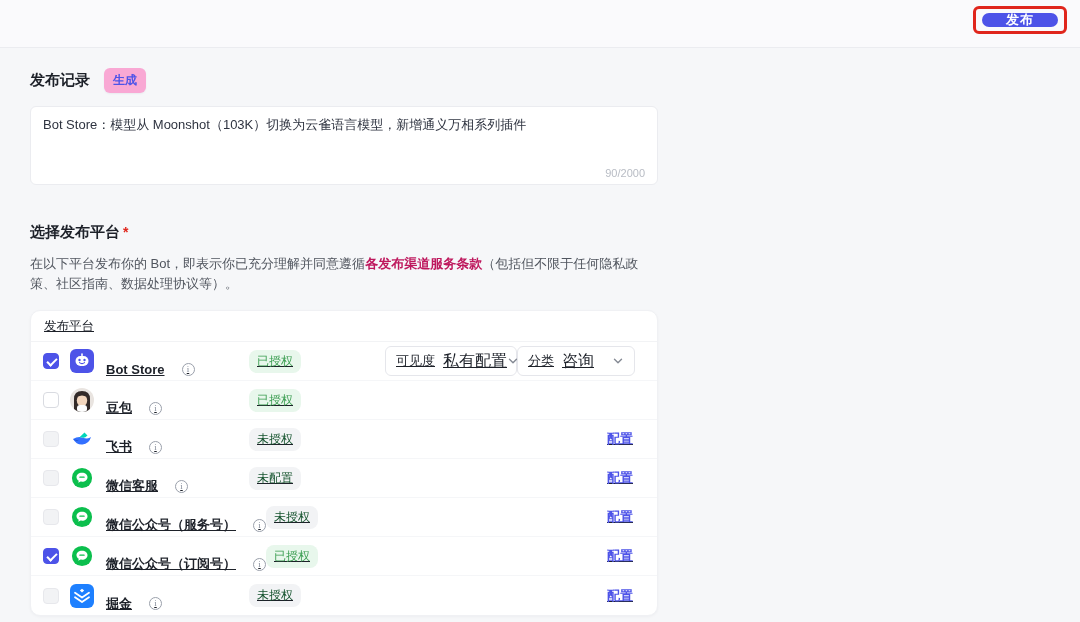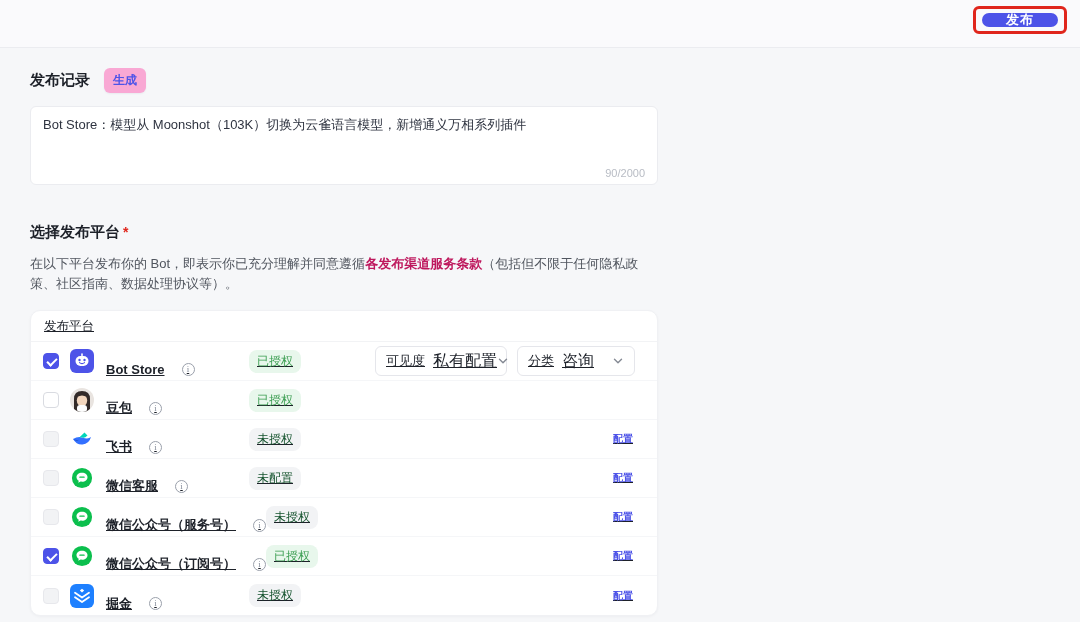--- a/index.html
+++ b/index.html
@@ -90,34 +90,34 @@
     font-style:normal; display:inline-block; cursor:pointer; flex:0 0 13px;
     font-family:"Liberation Serif","DejaVu Serif",serif;
   }
   
   .badge {
     font-size:12px; padding:3px 8px; border-radius:8px; white-space:nowrap;
   }
   .badge[data-variant="success"] { background:#e8f7ec; color:#3c9e52; }
   .badge[data-variant="neutral"] { background:#f2f3f5; color:#14532d; }
   
-  .dropdown-group { margin-left:auto; display:flex; gap:10px; margin-right:10px; }
+  .dropdown-group { margin-left:auto; display:flex; margin-right:10px; }
   .dropdown {
     height:30px; border:1px solid #e5e6eb; border-radius:6px; background:#fff;
     display:flex; align-items:center; padding:0 10px; cursor:pointer;
   }
   .dropdown.visibility { width:132px; }
   .dropdown.category  { width:118px; }
   .dd-label { font-size:13px; color:#1d2129; margin-right:8px; white-space:nowrap; }
   .dd-value { font-size:16px; color:#1d2129; white-space:nowrap; }
   .chevron { margin-left:auto; display:flex; }
   
   .config-link {
     margin-left:auto; margin-right:12px; color:#4d53e8;
-    font-size:10px; font-weight:600; text-decoration:none; cursor:pointer;
+    font-size:13px; font-weight:600; text-decoration:none; cursor:pointer;
   }
 </style>
 </head>
 <body>
 
 <div class="topbar">
   <div class="annotation-box">
     <button class="publish-btn">发布</button>
   </div>
 </div>

